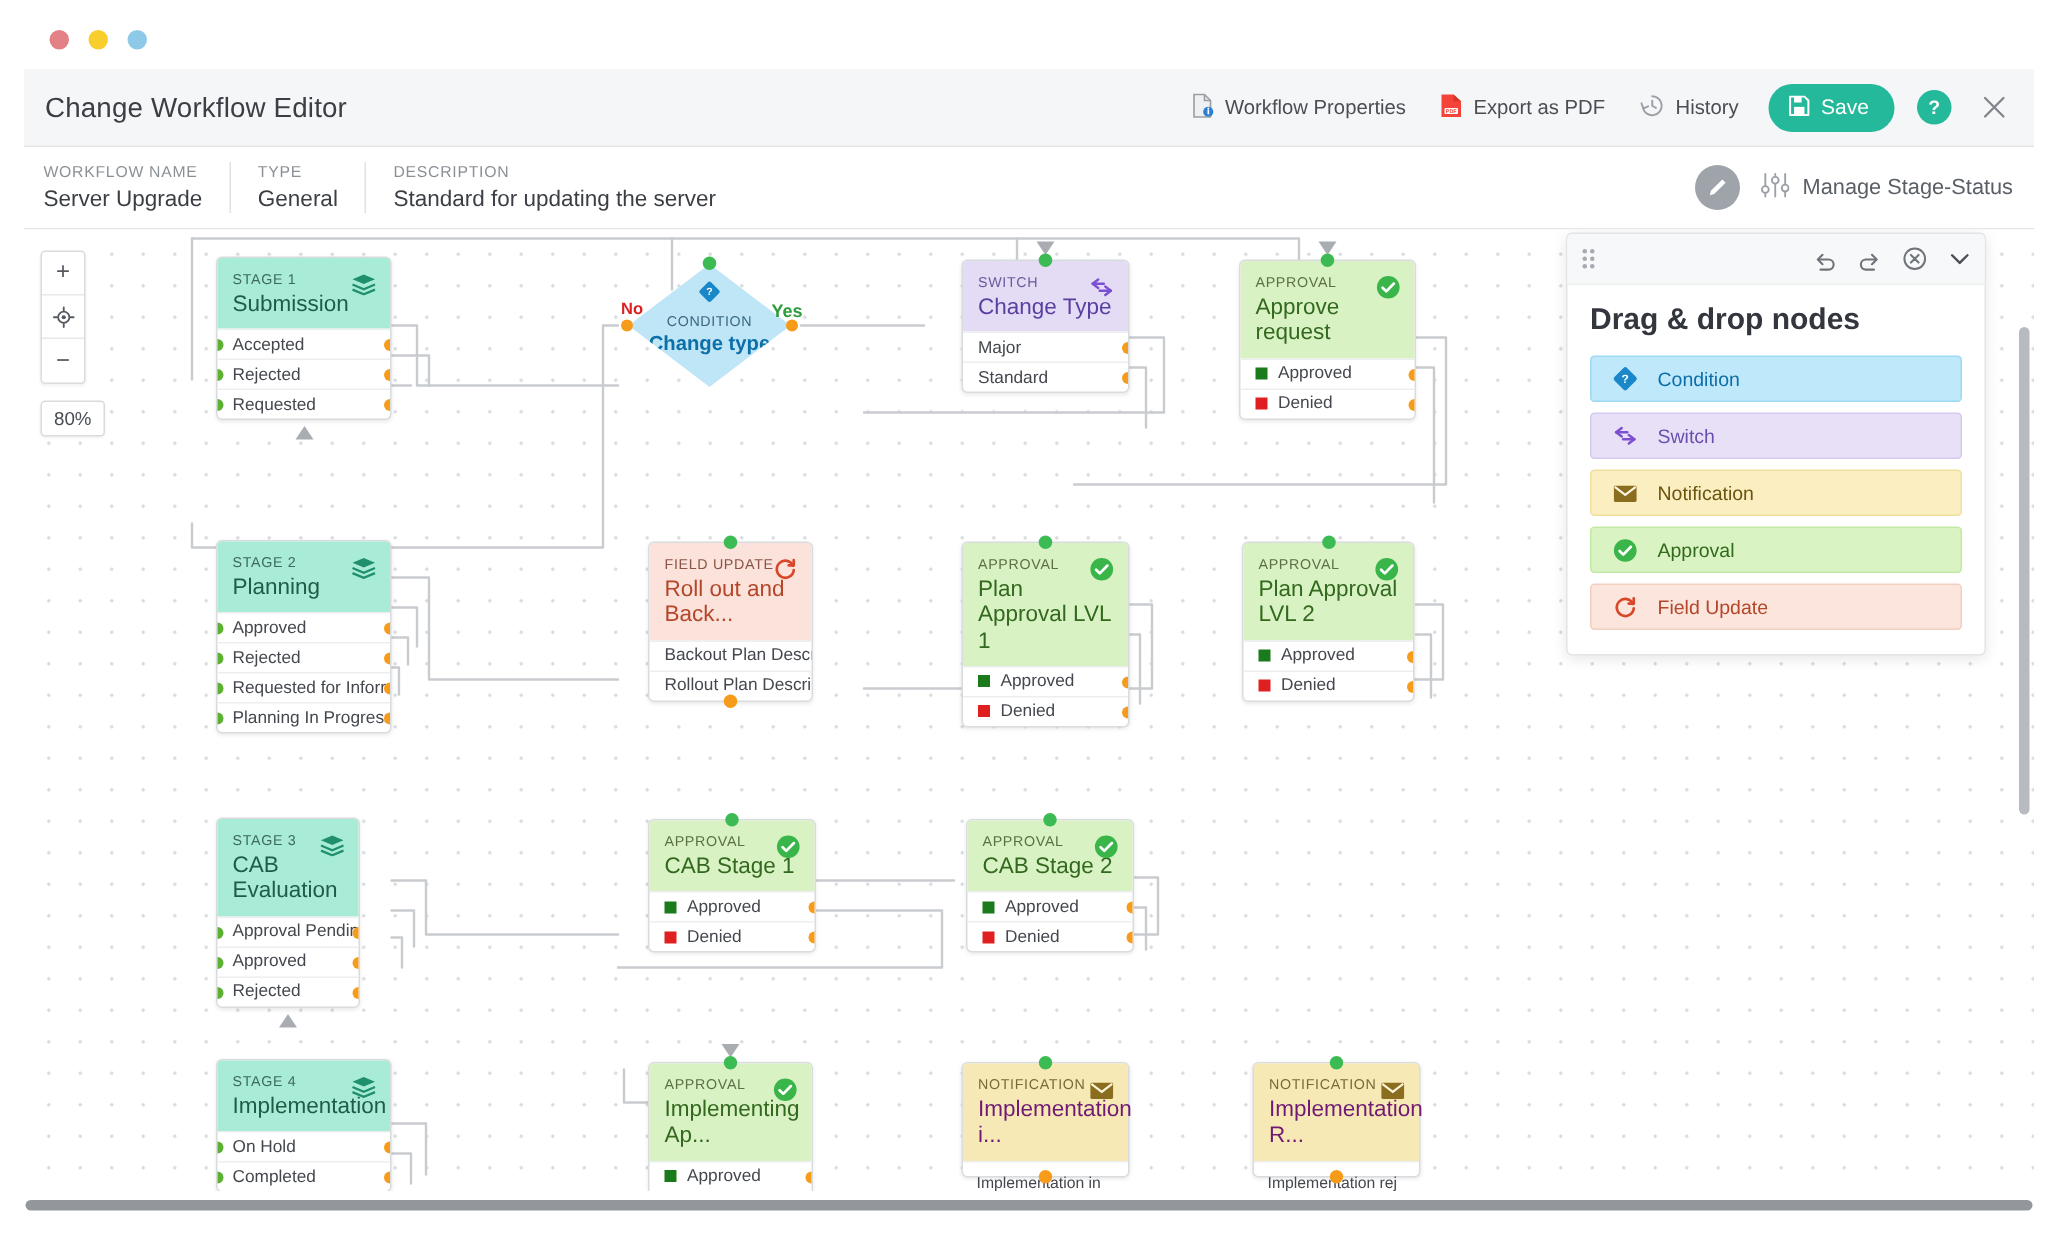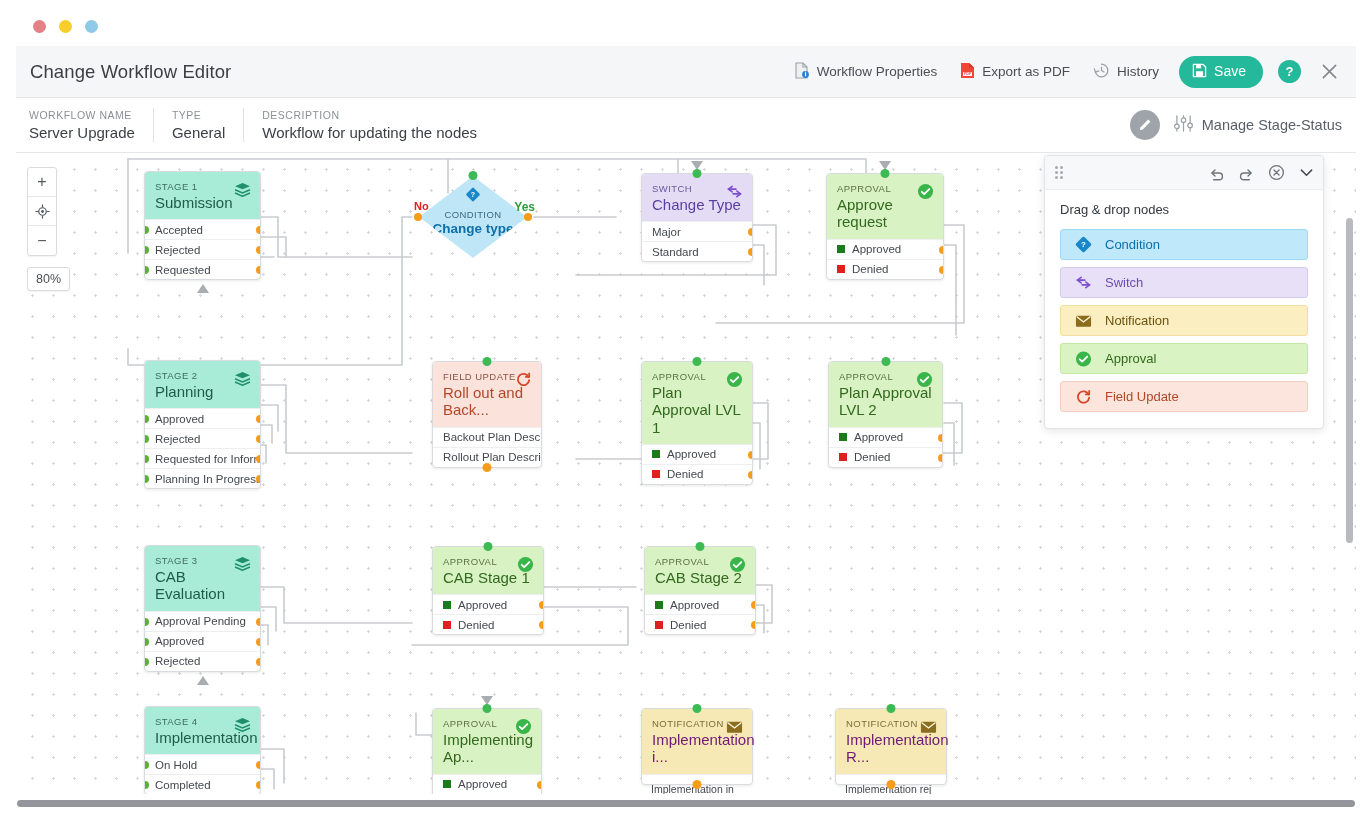--- a/index.html
+++ b/index.html
@@ -256,21 +256,21 @@
     border-radius: 3px 3px 0 0;
   }
   .drag-dots {
     display: grid; grid-template-columns: 3px 3px; gap: 2px; cursor: grab;
   }
   .drag-dots i { width: 3px; height: 3px; background: #a6abb1; border-radius: 50%; display: block; }
   .palette-tools { margin-left: auto; display: flex; align-items: center; gap: 13px; }
   .ptool { cursor: pointer; display: flex; align-items: center; }
   .palette-body { padding: 12px 15px 16px 15px; }
   .palette-title {
-    font-size: 13px; font-weight: 400; color: #33373d; margin-bottom: 12px;
+    font-size: 20px; font-weight: 700; color: #33373d; margin-bottom: 12px;
   }
   .pitem {
     display: flex; align-items: center; gap: 13px;
     height: 31px; margin-bottom: 7px;
     border-radius: 3px; padding-left: 14px;
     font-size: 13px; cursor: grab;
   }
   .pitem:last-child { margin-bottom: 0; }
   .pitem .pico { width: 17px; height: 17px; display: flex; align-items: center; justify-content: center; }
   .p-stage   { background: #a9edd8; color: #1f5c48; border: 1px solid #8fe0c6; }
@@ -374,21 +374,21 @@
       <div class="meta-value">Server Upgrade</div>
     </div>
     <div class="meta-div"></div>
     <div class="meta-group">
       <div class="meta-label">TYPE</div>
       <div class="meta-value">General</div>
     </div>
     <div class="meta-div"></div>
     <div class="meta-group">
       <div class="meta-label">DESCRIPTION</div>
-      <div class="meta-value">Workflow for updating the nodes</div>
+      <div class="meta-value">Standard for updating the server</div>
     </div>
     <div class="meta-right">
       <div class="edit-circle">
         <svg width="16" height="16" viewBox="0 0 16 16">
           <path d="M11.2 2.6l2.2 2.2-7.6 7.6-2.9.7.7-2.9z" fill="#fff"></path>
         </svg>
       </div>
       <div class="mss">
         <span>
           <svg width="19" height="17" viewBox="0 0 20 18">
@@ -671,21 +671,21 @@
         <span class="port out" style="right:-4px; top:6px;"></span>
       </div>
       <div class="row">
         <span class="sq" style="background:#e02020"></span>
         <span>Denied</span>
         <span class="port out" style="right:-4px; top:6px;"></span>
       </div>
       <span class="port top"></span>
     </div>
 
-    <div class="node t-stage" style="left:128px; top:392px; width:117px;">
+    <div class="node t-stage" style="left:128px; top:392px; width:96px;">
       <div class="node-head">
         <div class="node-kicker">STAGE 3</div>
         <div class="node-title">CAB Evaluation</div>
         <span class="node-ico">
           <svg width="17" height="15" viewBox="0 0 18 16">
             <path d="M9 1l8 3.4-8 3.4-8-3.4z" fill="#1f8f6c"></path>
             <path d="M1 8.2l8 3.4 8-3.4" fill="none" stroke="#1f8f6c" stroke-width="1.6"></path>
             <path d="M1 11.8l8 3.4 8-3.4" fill="none" stroke="#1f8f6c" stroke-width="1.6"></path>
           </svg>
         </span>

